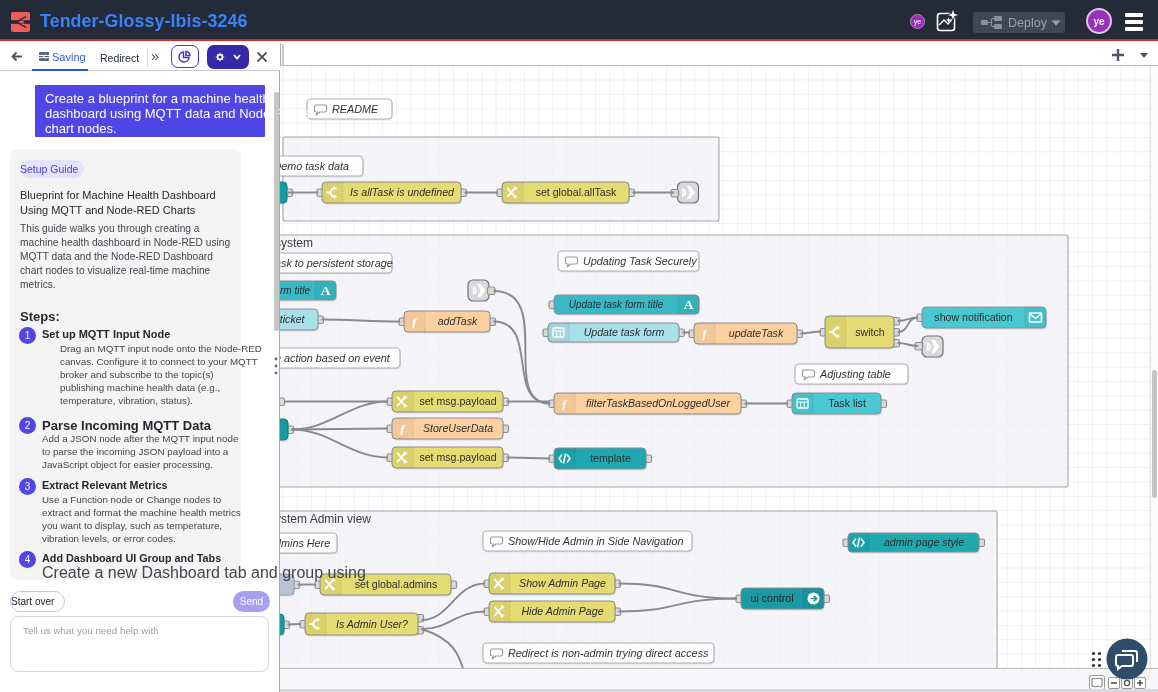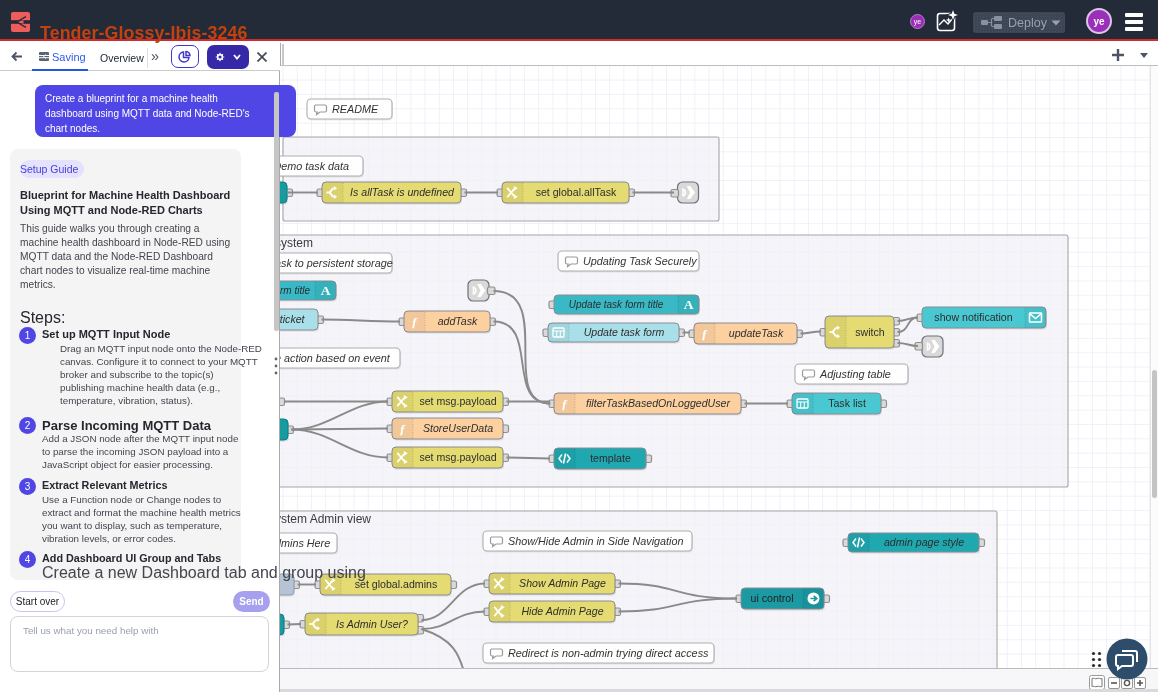--- a/index.html
+++ b/index.html
@@ -6,21 +6,21 @@
 .abs{position:absolute}
 
 </style></head><body>
 <div class="abs" style="left:0;top:0;width:1158px;height:41px;background:#232b39;border-bottom:2px solid #d12b2b"></div>
 <svg class="abs" style="left:11px;top:12px" width="19" height="20" viewBox="0 0 19 20">
 <rect width="19" height="20" rx="2" fill="#ef5c5c"></rect>
 <rect x="0" y="8.2" width="19" height="3.6" fill="#232b39"></rect>
 <path d="M12.5 8.2 L5.5 10 L12.5 11.8 Z" fill="#ef5c5c"></path>
 <path d="M5.5 10 L15 4.6 M5.5 10 L15 15.4" stroke="#232b39" stroke-width="1.3"></path>
 </svg>
-<div class="abs" style="left:40px;top:23px;color:#c2410c;font-size:17.8px;font-weight:bold;letter-spacing:0.1px">Tender-Glossy-Ibis-3246</div>
+<div class="abs" style="left:40px;top:11px;color:#3b82f6;font-size:17.8px;font-weight:bold;letter-spacing:0.1px">Tender-Glossy-Ibis-3246</div>
 <div class="abs" style="left:910px;top:14px;width:15px;height:15px;border-radius:50%;background:#9a2fb5;border:1px solid #b57cc6;color:#fff;font-size:7px;text-align:center;line-height:13px">ye</div>
 <svg class="abs" style="left:936px;top:9px" width="23" height="24" viewBox="0 0 23 24">
 <rect x="1.5" y="4.5" width="17" height="17" rx="2.5" fill="none" stroke="#fff" stroke-width="1.6"></rect>
 <path d="M3 16 L8 11 L12 15 L17 9" fill="none" stroke="#fff" stroke-width="1.4"></path>
 <path d="M17 1 L18.3 4.7 L22 6 L18.3 7.3 L17 11 L15.7 7.3 L12 6 L15.7 4.7 Z" fill="#232b39" stroke="#232b39" stroke-width="2"></path>
 <path d="M17 1 L18.3 4.7 L22 6 L18.3 7.3 L17 11 L15.7 7.3 L12 6 L15.7 4.7 Z" fill="#fff"></path>
 <path d="M12.5 8.5 L13.2 10.3 L15 11 L13.2 11.7 L12.5 13.5 L11.8 11.7 L10 11 L11.8 10.3 Z" fill="#fff"></path>
 </svg>
 <div class="abs" style="left:973px;top:12px;width:92px;height:21px;background:#3c4654;background-image:radial-gradient(#48525e 0.6px, transparent 0.7px);background-size:3px 3px;border-radius:3px"></div>
 <svg class="abs" style="left:981px;top:16px" width="22" height="13" viewBox="0 0 22 13">
@@ -442,56 +442,56 @@
 <svg class="abs" style="left:11px;top:51px" width="12" height="11" viewBox="0 0 12 11">
     <path d="M11 5.5 H1.5 M5.5 1.5 L1.5 5.5 L5.5 9.5" fill="none" stroke="#4a5462" stroke-width="1.8"></path>
   </svg>
 <svg class="abs" style="left:39px;top:52px" width="10" height="9" viewBox="0 0 10 9">
 <rect width="10" height="9" rx="1" fill="#5a6472"></rect>
     <path d="M0 3.5 H10 M0 5.7 H10" stroke="#fff" stroke-width="1"></path>
     <path d="M7 2.5 L4.5 4.5 L7 6.5" stroke="#fff" stroke-width="1" fill="none"></path>
   </svg>
 <div class="abs" style="left:52px;top:51px;color:#2e5be8;font-size:11px;font-weight:500">Saving</div>
 <div class="abs" style="left:32px;top:68.5px;width:56px;height:2.8px;background:#2257e0"></div>
-<div class="abs" style="left:100px;top:51.5px;color:#222b38;font-size:10.5px">Overview</div>
+<div class="abs" style="left:100px;top:51.5px;color:#222b38;font-size:10.5px">Redirect</div>
 <div class="abs" style="left:147px;top:48px;width:1px;height:20px;background:#dcdee2"></div>
 <div class="abs" style="left:151px;top:48px;color:#49505c;font-size:14.5px">»</div>
 <div class="abs" style="left:171px;top:45px;width:28px;height:23px;border:1.3px solid #4038c8;border-radius:7px;background:#fff"></div>
 <svg class="abs" style="left:177px;top:50px" width="15" height="14" viewBox="0 0 15 14">
 <path d="M6.5 2 A5 5 0 1 0 12 7.5 L6.5 7.5 Z" fill="none" stroke="#4338ca" stroke-width="1.5"></path>
 <path d="M9 1.5 A4.5 4.5 0 0 1 13 5.5 L9 5.5 Z" fill="none" stroke="#4338ca" stroke-width="1.5"></path>
 </svg>
 <div class="abs" style="left:207px;top:45px;width:42px;height:23.5px;background:#3629a8;border-radius:7px"></div>
 <svg class="abs" style="left:213px;top:50px" width="30" height="14" viewBox="0 0 30 14">
 <path d="M7 2.2 L8 4.2 L10.2 4.0 L9.8 6.2 L11.8 7 L9.8 7.8 L10.2 10 L8 9.8 L7 11.8 L6 9.8 L3.8 10 L4.2 7.8 L2.2 7 L4.2 6.2 L3.8 4.0 L6 4.2 Z" fill="#fff"></path>
 <circle cx="7" cy="7" r="1.6" fill="#3629a8"></circle>
 <path d="M21 5 L24 8.5 L27 5" fill="none" stroke="#fff" stroke-width="1.8"></path>
 </svg>
 <svg class="abs" style="left:257px;top:52px" width="10" height="10" viewBox="0 0 10 10">
     <path d="M0.5 0.5 L9.5 9.5 M9.5 0.5 L0.5 9.5" stroke="#3f4954" stroke-width="1.7"></path>
   </svg>
-<div class="abs" style="left:35px;top:85px;width:261px;height:52px;background:#4f46e5;border-radius:8px;color:#fff;font-size:10px;line-height:15.4px;padding:5.5px 10px;white-space:nowrap">Create a blueprint for a machine health<br>dashboard using MQTT data and Node-RED's<br>chart nodes.</div>
+<div class="abs" style="left:35px;top:85px;width:230px;height:52px;background:#4f46e5;border-radius:1px;color:#fff;font-size:13px;line-height:15.4px;padding:5.5px 10px;white-space:nowrap">Create a blueprint for a machine health<br>dashboard using MQTT data and Node-RED's<br>chart nodes.</div>
 <div class="abs" style="left:10px;top:149px;width:231px;height:431px;background:#f4f4f5;border-radius:8px;overflow:hidden"></div>
 <div class="abs" style="left:20px;top:160px;width:64px;height:18px;background:#e4e2fc;border-radius:9px;color:#4840d8;font-size:10.5px;text-align:left;line-height:18px">Setup Guide</div>
-<div class="abs" style="left:20px;top:188px;color:#26272e;font-size:11px;font-weight:bold;line-height:15.4px;white-space:nowrap">Blueprint for Machine Health Dashboard<br>Using MQTT and Node-RED Charts</div>
+<div class="abs" style="left:20px;top:188px;color:#26272e;font-size:11px;font-weight:normal;line-height:15.4px;white-space:nowrap">Blueprint for Machine Health Dashboard<br>Using MQTT and Node-RED Charts</div>
 <div class="abs" style="left:20px;top:222px;color:#44454d;font-size:10.2px;line-height:13.9px;white-space:nowrap">This guide walks you through creating a<br>machine health dashboard in Node-RED using<br>MQTT data and the Node-RED Dashboard<br>chart nodes to visualize real-time machine<br>metrics.</div>
-<div class="abs" style="left:20px;top:309px;color:#26272e;font-size:16px;font-weight:normal">Steps:</div>
+<div class="abs" style="left:20px;top:309px;color:#26272e;font-size:13px;font-weight:bold">Steps:</div>
 <div class="abs" style="left:19px;top:327px;width:17px;height:17px;border-radius:50%;background:#4f46e5;color:#fff;font-size:10px;text-align:center;line-height:17px">1</div>
 <div class="abs" style="left:42px;top:328px;color:#26272e;font-size:11px;font-weight:bold">Set up MQTT Input Node</div>
 <div class="abs" style="left:60px;top:343px;color:#44454d;font-size:9.8px;line-height:12.9px;white-space:nowrap">Drag an MQTT input node onto the Node-RED<br>canvas. Configure it to connect to your MQTT<br>broker and subscribe to the topic(s)<br>publishing machine health data (e.g.,<br>temperature, vibration, status).</div>
 <div class="abs" style="left:19px;top:417px;width:17px;height:17px;border-radius:50%;background:#4f46e5;color:#fff;font-size:10px;text-align:center;line-height:17px">2</div>
 <div class="abs" style="left:42px;top:418px;color:#26272e;font-size:13px;font-weight:bold">Parse Incoming MQTT Data</div>
 <div class="abs" style="left:42px;top:433px;color:#44454d;font-size:9.8px;line-height:12.9px;white-space:nowrap">Add a JSON node after the MQTT input node<br>to parse the incoming JSON payload into a<br>JavaScript object for easier processing.</div>
 <div class="abs" style="left:19px;top:478px;width:17px;height:17px;border-radius:50%;background:#4f46e5;color:#fff;font-size:10px;text-align:center;line-height:17px">3</div>
 <div class="abs" style="left:42px;top:479px;color:#26272e;font-size:10.8px;font-weight:bold">Extract Relevant Metrics</div>
 <div class="abs" style="left:42px;top:494px;color:#44454d;font-size:9.8px;line-height:12.9px;white-space:nowrap">Use a Function node or Change nodes to<br>extract and format the machine health metrics<br>you want to display, such as temperature,<br>vibration levels, or error codes.</div>
 <div class="abs" style="left:19px;top:551px;width:17px;height:17px;border-radius:50%;background:#4f46e5;color:#fff;font-size:10px;text-align:center;line-height:17px">4</div>
 <div class="abs" style="left:42px;top:552px;color:#26272e;font-size:10.8px;font-weight:bold">Add Dashboard UI Group and Tabs</div>
 <div class="abs" style="left:42px;top:567px;color:#44454d;font-size:16px;line-height:12.9px;white-space:nowrap">Create a new Dashboard tab and group using</div>
 <div class="abs" style="left:0px;top:580px;width:279px;height:112px;background:#fff"></div>
 <svg class="abs" style="left:272px;top:355px" width="8" height="22" viewBox="0 0 8 22">
     <circle cx="4" cy="4" r="1.4" fill="#666"></circle>
     <circle cx="4" cy="11" r="1.4" fill="#666"></circle>
     <circle cx="4" cy="18" r="1.4" fill="#666"></circle>
   </svg>
 <div class="abs" style="left:274px;top:92px;width:4.5px;height:239px;background:#c6c6c6;border-radius:2px"></div>
-<div class="abs" style="left:10px;top:591px;width:55px;height:21px;background:#fff;border:1px solid #c7c3f4;border-radius:11px;color:#1b1b22;font-size:10px;font-weight:500;text-align:center;line-height:19px">Start over</div>
-<div class="abs" style="left:233px;top:591px;width:37px;height:21px;background:#a7a0ef;border-radius:11px;color:#fff;font-size:10px;font-weight:700;text-align:center;line-height:21px">Send</div>
+<div class="abs" style="left:10px;top:591px;width:55px;height:21px;background:#fff;border:1px solid #c7c3f4;border-radius:11px;color:#1b1b22;font-size:10px;font-weight:500;line-height:19px">Start over</div>
+<div class="abs" style="left:233px;top:591px;width:37px;height:21px;background:#a7a0ef;border-radius:11px;color:#fff;font-size:10px;font-weight:400;text-align:center;line-height:21px">Send</div>
 <div class="abs" style="left:10px;top:616px;width:259px;height:56px;border:1px solid #d4d4d8;border-radius:8px;background:#fff;color:#9aa0ab;font-size:9.8px;padding:8px 12px">Tell us what you need help with</div>
 </body></html>

